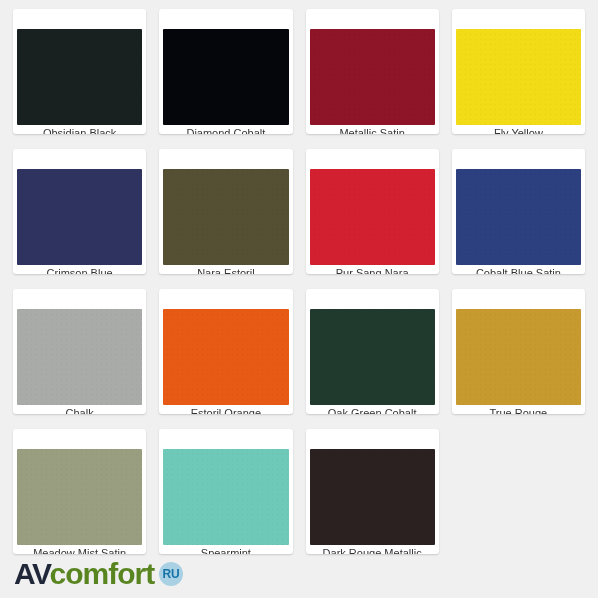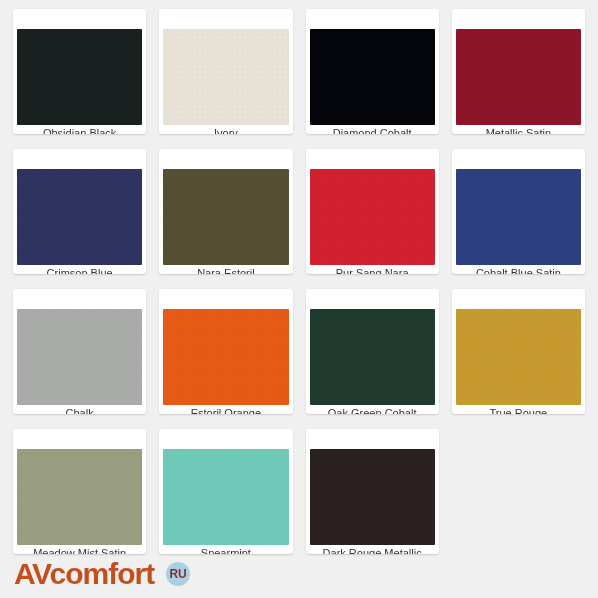--- a/index.html
+++ b/index.html
@@ -76,66 +76,66 @@
     left: 14px;
     bottom: 9px;
     display: flex;
     align-items: center;
     opacity: 0.92;
     user-select: none;
   }
   .wm-av {
     font-size: 30px;
     font-weight: bold;
-    color: #c2410c;
+    color: #0f172a;
     letter-spacing: -1.5px;
     line-height: 1;
   }
   .wm-comfort {
     font-size: 30px;
     font-weight: bold;
-    color: #c2410c;
+    color: #4d7c0f;
     letter-spacing: -1px;
     line-height: 1;
     margin-left: -1px;
   }
   .wm-ru {
-    margin-left: 12px;
+    margin-left: 5px;
     width: 24px;
     height: 24px;
     border-radius: 50%;
     background: #a3cfe2;
-    color: #7f1d1d;
+    color: #0369a1;
     font-size: 12px;
     font-weight: bold;
     display: flex;
     align-items: center;
     justify-content: center;
     line-height: 1;
   }
 </style>
 </head>
 <body>
 
 <div id="swatch-grid">
     <div class="swatch-card">
       <div class="swatch-color" style="background: rgb(24, 32, 32);"></div>
       <div class="swatch-label">Obsidian Black</div>
     </div>
     <div class="swatch-card">
-      <div class="swatch-color" style="background: rgb(232, 225, 214);"></div>
-      <div class="swatch-label">Ivory</div>
-    </div>
-    <div class="swatch-card">
       <div class="swatch-color" style="background: rgb(5, 6, 11);"></div>
       <div class="swatch-label">Diamond Cobalt</div>
     </div>
     <div class="swatch-card">
       <div class="swatch-color" style="background: rgb(142, 21, 39);"></div>
       <div class="swatch-label">Metallic Satin</div>
+    </div>
+    <div class="swatch-card">
+      <div class="swatch-color" style="background: rgb(242, 220, 24);"></div>
+      <div class="swatch-label">Fly Yellow</div>
     </div>
     <div class="swatch-card">
       <div class="swatch-color" style="background: rgb(47, 51, 96);"></div>
       <div class="swatch-label">Crimson Blue</div>
     </div>
     <div class="swatch-card">
       <div class="swatch-color" style="background: rgb(85, 79, 51);"></div>
       <div class="swatch-label">Nara Estoril</div>
     </div>
     <div class="swatch-card">

